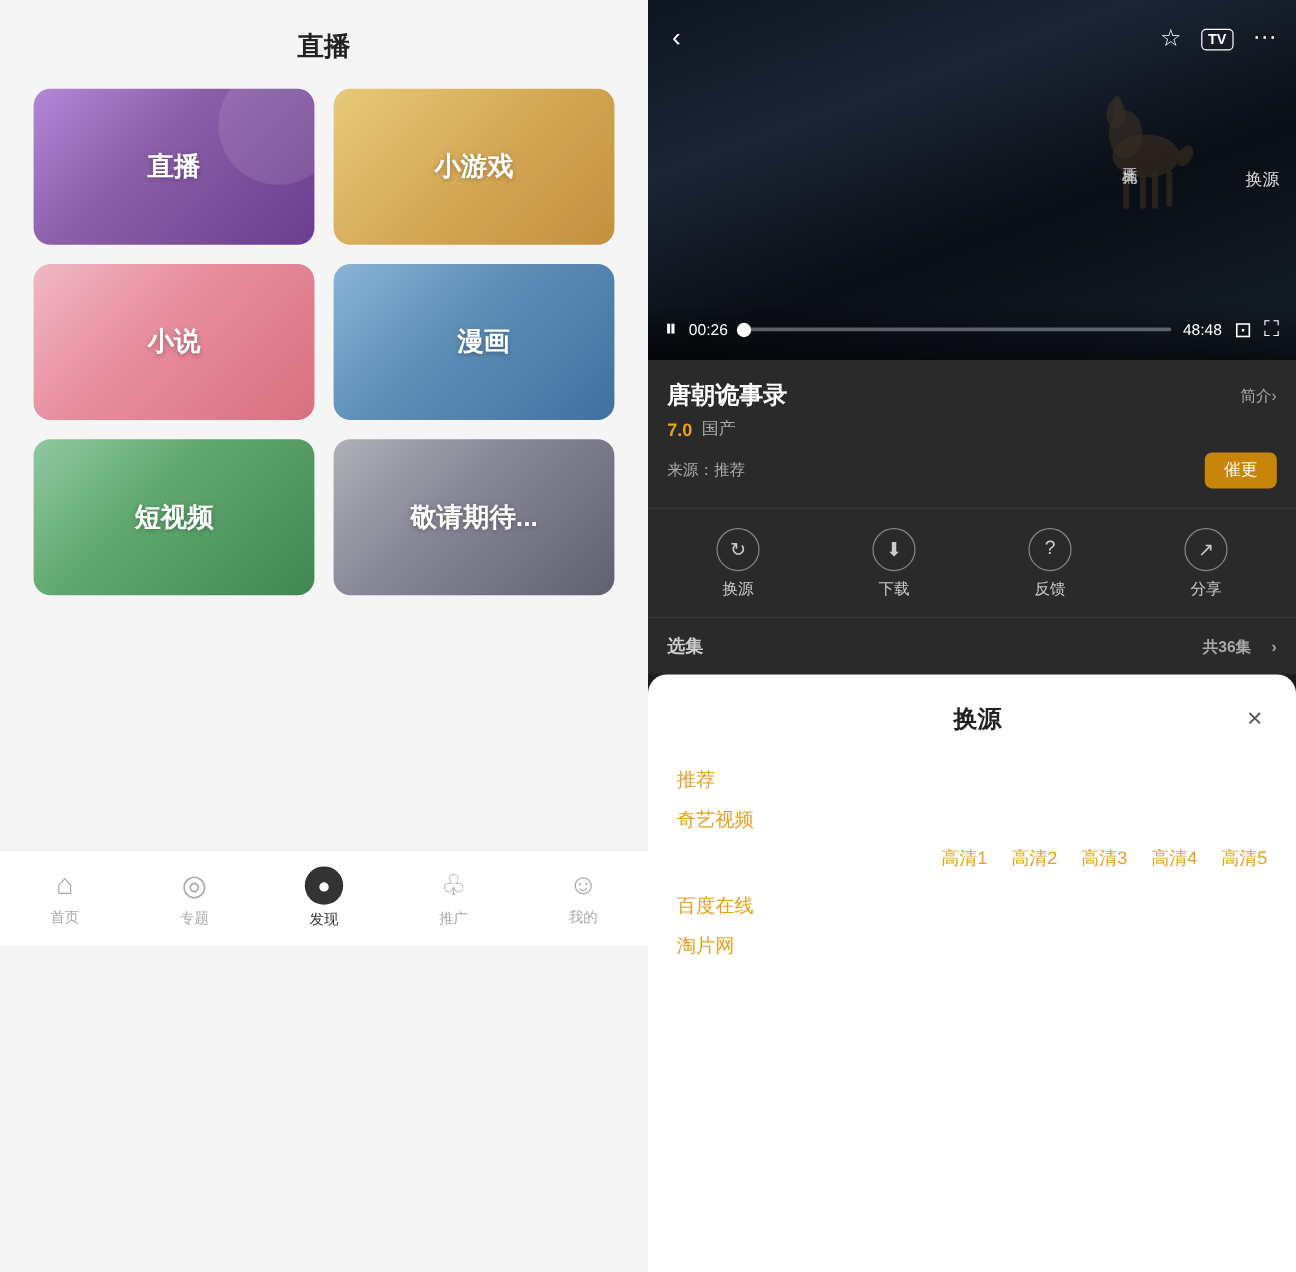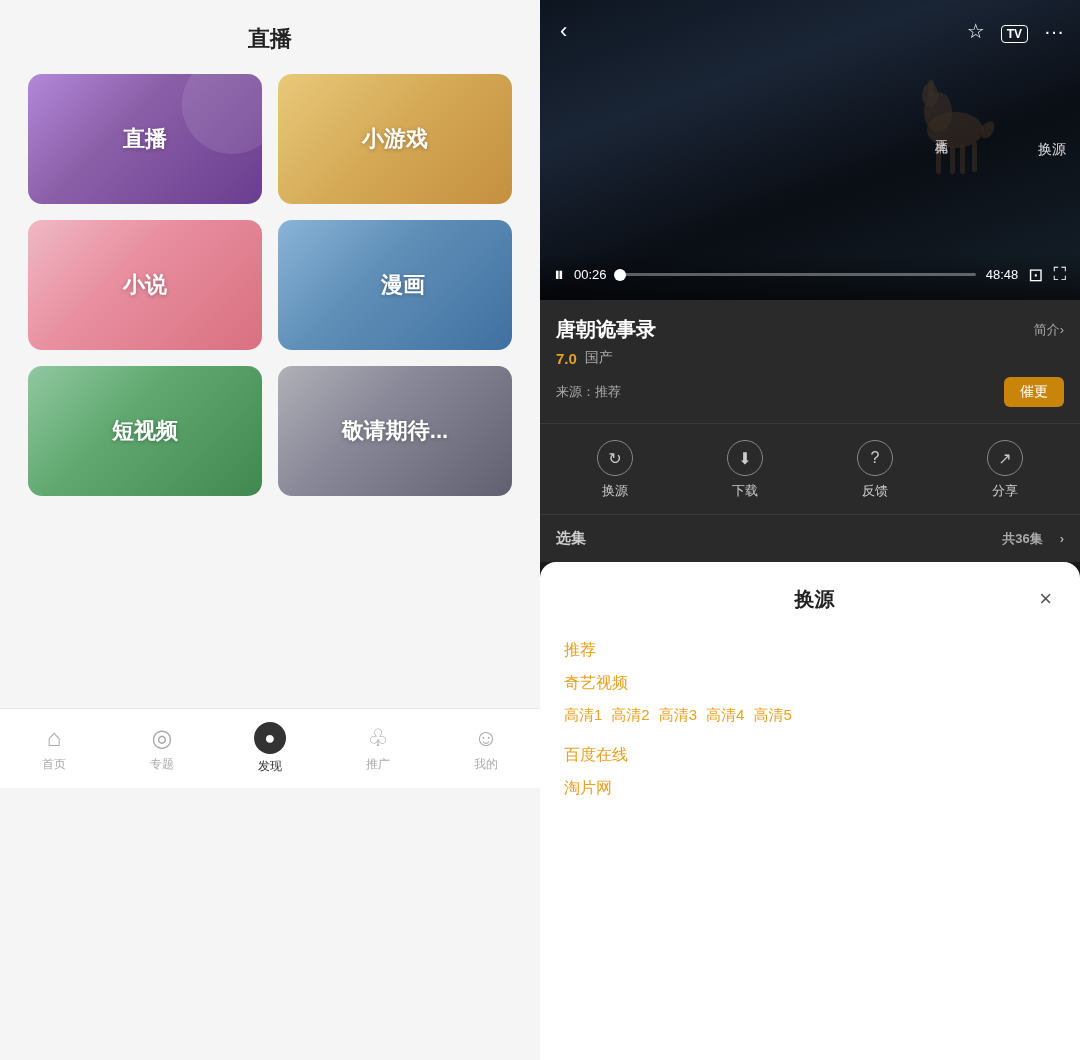--- a/index.html
+++ b/index.html
@@ -426,23 +426,24 @@
     .source-section-label {
       font-size: 16px;
       color: #e8a020;
       margin-bottom: 12px;
       font-weight: 500;
       cursor: pointer;
     }
 
     .source-quality-row {
       display: flex;
-      gap: 9px;
+      gap: 20px;
       margin-bottom: 20px;
       flex-wrap: wrap;
+      justify-content: flex-end;
     }
 
     .quality-btn {
       color: #e8a020;
       font-size: 15px;
       background: none;
       border: none;
       cursor: pointer;
       padding: 0;
     }

